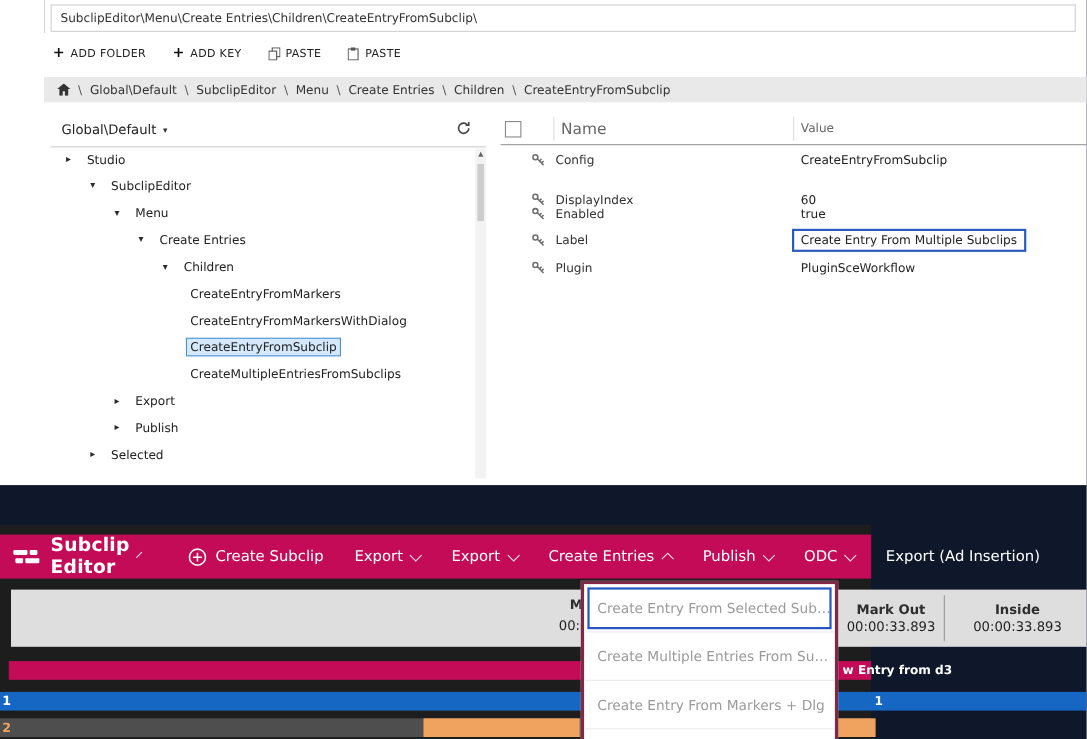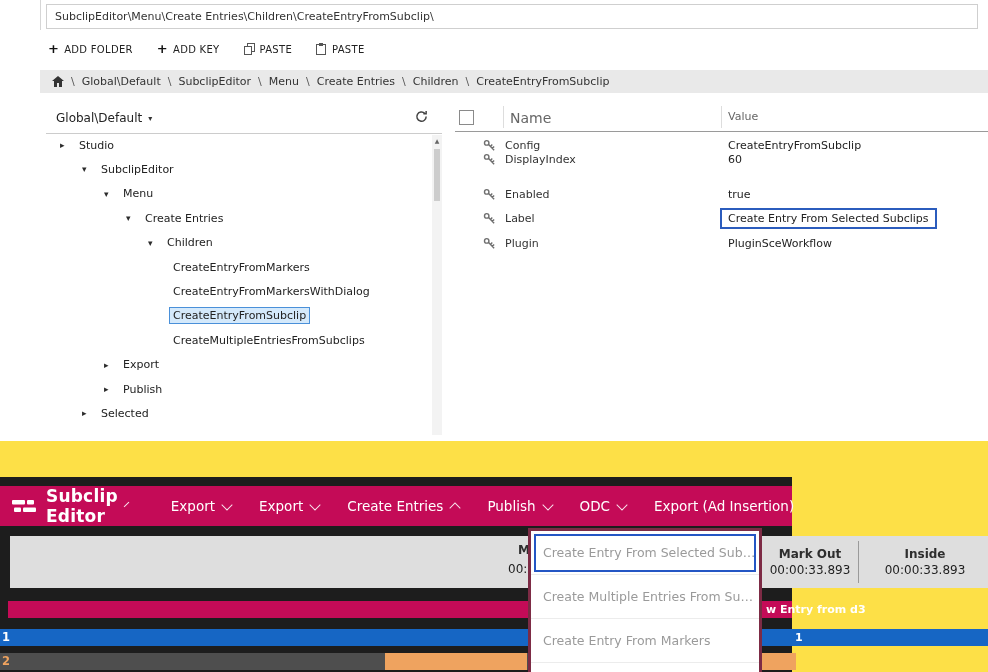--- a/index.html
+++ b/index.html
@@ -1,16 +1,16 @@
 <!DOCTYPE html>
 <html><head>
 <meta charset="utf-8">
 <style>
   html,body{margin:0;padding:0;background:#fff;}
-  .page{position:relative;width:988px;height:672px;overflow:hidden;background:#fde047;
+  .page{position:relative;width:988px;height:672px;overflow:hidden;background:#0f172a;
         font-family:"DejaVu Sans","Liberation Sans",sans-serif;}
 
   
   .editor{position:absolute;left:0;top:0;width:988px;height:441px;background:#fff;}
   .edge-line{position:absolute;left:40px;top:0;width:1px;height:30px;background:#d6d6d6;}
   .path-input{position:absolute;left:46px;top:4px;width:932px;height:25px;border:1px solid #cfcfcf;
               font-family:inherit;font-size:11px;color:#333;padding:0 8px;box-sizing:border-box;outline:none;}
   .toolbar{position:absolute;left:48px;top:40px;height:18px;display:flex;align-items:center;gap:24px;}
   .tb-btn{display:flex;align-items:center;gap:5px;background:none;border:none;padding:0;margin:0;
           font-family:inherit;font-size:10px;font-weight:500;letter-spacing:.3px;color:#222;cursor:pointer;}
@@ -210,21 +210,21 @@
         <span class="t-col-value">Value</span>
       </div>
     <div class="t-row" style="top: 32px;">
           <span class="t-key"><svg width="13" height="13" viewBox="0 0 14 14">
               <circle cx="4" cy="4.2" r="2.4" fill="none" stroke="#6e6e6e" stroke-width="1.5"></circle>
               <path d="M6 6 L12 12 M10 10 L12 8 M8 8 L10 6" stroke="#6e6e6e" stroke-width="1.5" fill="none"></path>
             </svg></span>
           <span class="t-name">Config</span>
           <span class="t-value">CreateEntryFromSubclip</span>
         </div>
-        <div class="t-row" style="top: 46px;">
+        <div class="t-row" style="top: 68px;">
           <span class="t-key"><svg width="13" height="13" viewBox="0 0 14 14">
               <circle cx="4" cy="4.2" r="2.4" fill="none" stroke="#6e6e6e" stroke-width="1.5"></circle>
               <path d="M6 6 L12 12 M10 10 L12 8 M8 8 L10 6" stroke="#6e6e6e" stroke-width="1.5" fill="none"></path>
             </svg></span>
           <span class="t-name">DisplayIndex</span>
           <span class="t-value">60</span>
         </div>
         <div class="t-row" style="top: 80.8px;">
           <span class="t-key"><svg width="13" height="13" viewBox="0 0 14 14">
               <circle cx="4" cy="4.2" r="2.4" fill="none" stroke="#6e6e6e" stroke-width="1.5"></circle>
@@ -232,21 +232,21 @@
             </svg></span>
           <span class="t-name">Enabled</span>
           <span class="t-value">true</span>
         </div>
         <div class="t-row" style="top: 105.2px;">
           <span class="t-key"><svg width="13" height="13" viewBox="0 0 14 14">
               <circle cx="4" cy="4.2" r="2.4" fill="none" stroke="#6e6e6e" stroke-width="1.5"></circle>
               <path d="M6 6 L12 12 M10 10 L12 8 M8 8 L10 6" stroke="#6e6e6e" stroke-width="1.5" fill="none"></path>
             </svg></span>
           <span class="t-name">Label</span>
-          <span class="t-value boxed">Create Entry From Selected Subclips</span>
+          <span class="t-value boxed">Create Entry From Multiple Subclips</span>
         </div>
         <div class="t-row" style="top: 129.6px;">
           <span class="t-key"><svg width="13" height="13" viewBox="0 0 14 14">
               <circle cx="4" cy="4.2" r="2.4" fill="none" stroke="#6e6e6e" stroke-width="1.5"></circle>
               <path d="M6 6 L12 12 M10 10 L12 8 M8 8 L10 6" stroke="#6e6e6e" stroke-width="1.5" fill="none"></path>
             </svg></span>
           <span class="t-name">Plugin</span>
           <span class="t-value">PluginSceWorkflow</span>
         </div>
       </div>
@@ -258,20 +258,27 @@
         <svg width="24" height="16" viewBox="0 0 24 16">
           <rect x="0" y="2" width="13" height="4.5" rx="1" fill="#fff"></rect>
             <rect x="15" y="2" width="7" height="4.5" rx="1" fill="#fff"></rect>
           <rect x="2" y="9.5" width="7" height="4.5" rx="1" fill="#fff"></rect>
             <rect x="11" y="9.5" width="13" height="4.5" rx="1" fill="#fff"></rect>
         </svg>
       </span>
       <span class="app-title">Subclip Editor</span>
       <span class="chev down small"></span>
       <div class="menu-items" id="menu-items">
+          <div class="menu-item">
+            <span class="mi-icon"><svg width="17" height="17" viewBox="0 0 17 17">
+                <circle cx="8.5" cy="8.5" r="7.3" fill="none" stroke="#fff" stroke-width="1.4"></circle>
+                <path d="M8.5 4.5 V12.5 M4.5 8.5 H12.5" stroke="#fff" stroke-width="1.4"></path>
+              </svg></span>
+            <span>Create Subclip</span>
+          </div>
           <div class="menu-item">
             <span>Export</span>
             <span class="chev down"></span>
           </div>
           <div class="menu-item">
             <span>Export</span>
             <span class="chev down"></span>
           </div>
           <div class="menu-item active">
             <span>Create Entries</span>
@@ -322,17 +329,17 @@
             <div class="seg" style="left: 762px; width: 226px; background: rgb(160, 200, 104);"></div>
             <span class="seg-label" style="left: 318px;">5</span>
             <span class="seg-label" style="left: 925px;">6</span>
             <span class="trk-num" style="color: rgb(160, 200, 104);">3</span>
           </div></span>
 
       <div class="teal-gap"></div>
       <div class="teal-bar"></div>
 
       <div class="dropdown">
-        <span id="dropdown-items"><div class="dd-item hl">Create Entry From Selected Sub…</div><div class="dd-item">Create Multiple Entries From Su…</div><div class="dd-item">Create Entry From Markers</div><div class="dd-item">Create Entry From Markers + Dlg</div></span>
+        <span id="dropdown-items"><div class="dd-item hl">Create Entry From Selected Sub…</div><div class="dd-item">Create Multiple Entries From Su…</div><div class="dd-item">Create Entry From Markers + Dlg</div></span>
       </div>
     </div>
   </div>
 </div>
 
 </body></html>

